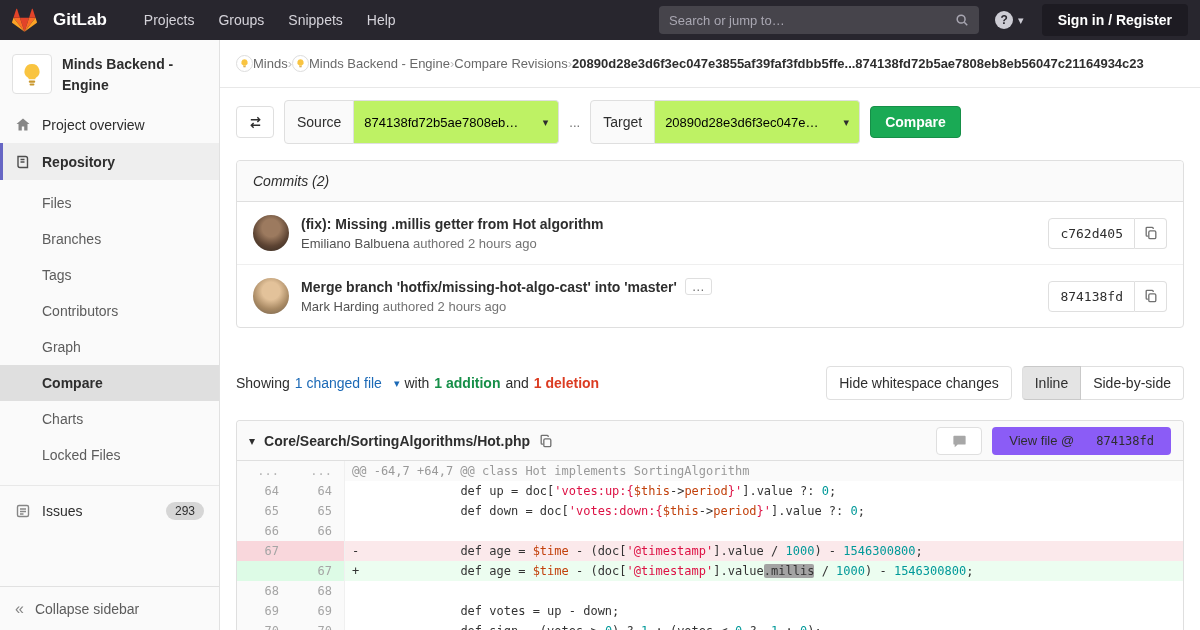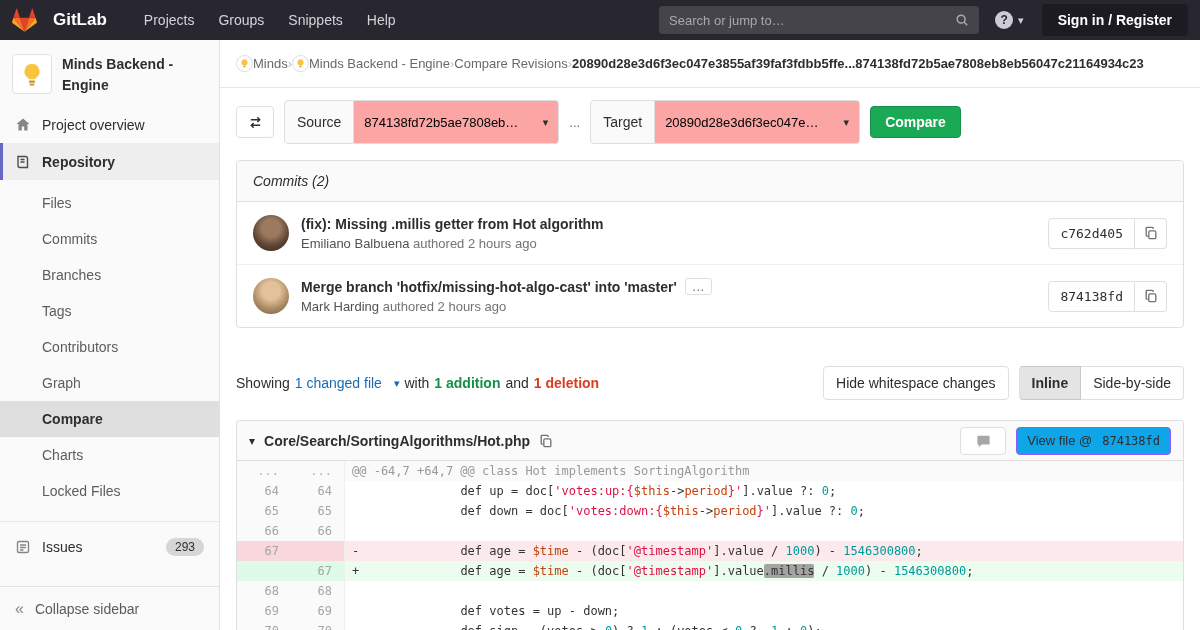--- a/index.html
+++ b/index.html
@@ -63,21 +63,21 @@
   .crumb-current { color:#2e2e2e; font-weight:bold; }
   .content { padding:12px 16px 0; flex:1; overflow:hidden; }
 
   
   .compare-form { display:flex; align-items:center; gap:10px; }
   .swap-btn { width:38px; height:32px; border:1px solid #dfdfdf; border-radius:4px; background:#fff;
     display:flex; align-items:center; justify-content:center; color:#2e2e2e; }
   .input-group { display:flex; align-items:stretch; height:44px; }
   .input-addon { background:#fafafa; border:1px solid #dfdfdf; border-radius:4px 0 0 4px;
     padding:0 12px; font-size:14px; display:flex; align-items:center; color:#2e2e2e; }
-  .dropdown-btn { border:1px solid #dfdfdf; border-left:none; border-radius:0 4px 4px 0; background:#fca5a5;
+  .dropdown-btn { border:1px solid #dfdfdf; border-left:none; border-radius:0 4px 4px 0; background:#bef264;
     padding:0 10px; font-size:13px; display:flex; align-items:center; gap:2px; width:205px;
     justify-content:space-between; }
   .dropdown-btn .truncate { overflow:hidden; text-overflow:ellipsis; white-space:nowrap; }
   .caret { font-size:11px; color:#2e2e2e; }
   .dots-sep { color:#707070; font-size:13px; }
   .compare-btn { background:#1aaa55; border:1px solid #168f48; color:#fff; border-radius:4px;
     padding:0 14px; height:32px; font-size:14px; font-weight:600; }
 
   
   .panel { border:1px solid #dfdfdf; border-radius:4px; margin-top:16px; }
@@ -105,36 +105,36 @@
   .summary-text { font-size:14px; display:flex; gap:5px; align-items:center; }
   .changed-link { color:#1b69b6; display:flex; align-items:center; gap:12px; cursor:pointer; }
   .changed-link .caret { color:#1b69b6; }
   .addition { color:#168f48; font-weight:bold; }
   .deletion { color:#db3b21; font-weight:bold; }
   .summary-actions { margin-left:auto; display:flex; gap:10px; }
   .btn { border:1px solid #dfdfdf; background:#fff; border-radius:4px; padding:0 12px; height:34px;
     font-size:14px; color:#2e2e2e; }
   .btn-group { display:flex; }
   .btn-group .btn { border-radius:0; border-left:none; }
-  .btn-group .btn:first-child { border-radius:4px 0 0 4px; border-left:1px solid #dfdfdf;font-weight:bold; }
+  .btn-group .btn:first-child { border-radius:4px 0 0 4px; border-left:1px solid #dfdfdf; }
   .btn-group .btn:last-child { border-radius:0 4px 4px 0; }
   .btn.active { background:#e4e4e4; border-color:#c9c9c9; }
 
   
   .diff-panel { margin-top:20px; border:1px solid #dfdfdf; border-bottom:none; border-radius:4px 4px 0 0; }
   .diff-header { display:flex; align-items:center; background:#fafafa; border-bottom:1px solid #dfdfdf;
     padding:6px 12px; gap:9px; border-radius:4px 4px 0 0; height:40px; }
   .collapse-caret { color:#2e2e2e; font-size:12px; cursor:pointer; }
   .file-path { font-weight:bold; font-size:14px; cursor:pointer; }
   .copy-icon-btn { color:#707070; display:flex; background:none; border:none; }
   .diff-actions { margin-left:auto; display:flex; gap:10px; }
   .comment-btn { border:1px solid #dfdfdf; background:#fff; border-radius:4px; width:46px; height:28px;
     display:flex; align-items:center; justify-content:center; color:#a7a7a7; }
-  .view-file-btn { border:1px solid #8b5cf6; background:#0ea5e9; border-radius:4px; padding:0 10px; height:28px;
-    font-size:13px; display:flex; gap:10px; align-items:center; color:#2e2e2e; }
+  .view-file-btn { border:7px solid #8b5cf6; background:#8b5cf6; border-radius:4px; padding:0 10px; height:28px;
+    font-size:13px; display:flex; gap:22px; align-items:center; color:#2e2e2e; }
   .view-file-btn .mono { font-family:"DejaVu Sans Mono", monospace; font-size:12px; }
 
   .diff-table { font-family:"DejaVu Sans Mono", monospace; font-size:12px; line-height:20px; }
   .diff-row { display:flex; height:20px; }
   .ln { width:54px; flex-shrink:0; text-align:right; padding-right:12px; color:#a5a5a5;
     background:#fafafa; cursor:pointer; }
   .ln.new { border-right:1px solid #f0f0f0; }
   .code { flex:1; white-space:pre; padding-left:7px; color:#333; overflow:hidden; }
   .diff-row.match .ln { color:#b5b5b5; }
   .diff-row.match .code { background:#fafafa; color:#999; }
@@ -213,21 +213,20 @@
       <span class="nicon">
         <svg viewBox="0 0 16 16" width="16" height="16" fill="none" stroke="currentColor" stroke-width="1.4">
           <path d="M3 2.5h7.5a2 2 0 0 1 2 2v9H5a2 2 0 0 1-2-2v-9z"></path>
           <path d="M5.5 5.5h4M5.5 8h4"></path>
         </svg>
       </span>
       <span>Repository</span>
     </a>
     <div class="sub-list">
       <a class="sub-item">Files</a>
-      <a class="sub-item">Commits</a>
       <a class="sub-item">Branches</a>
       <a class="sub-item">Tags</a>
       <a class="sub-item">Contributors</a>
       <a class="sub-item">Graph</a>
       <a class="sub-item active">Compare</a>
       <a class="sub-item">Charts</a>
       <a class="sub-item">Locked Files</a>
     </div>
     <div class="nav-section">
       <a class="nav-item">

